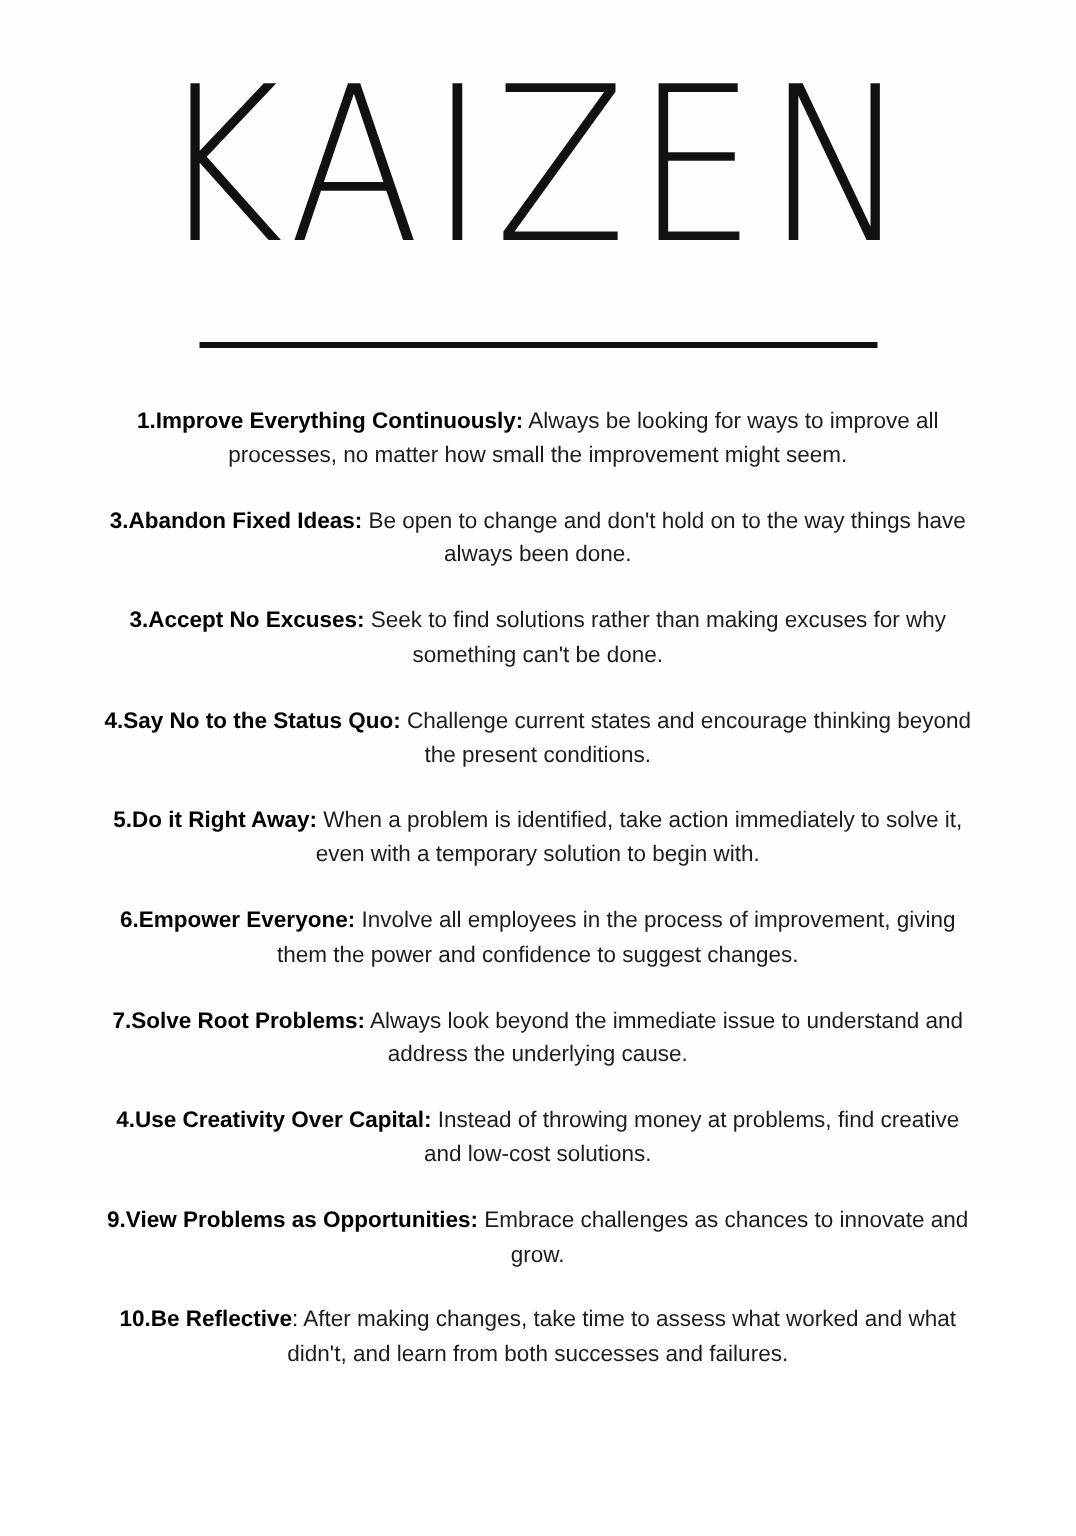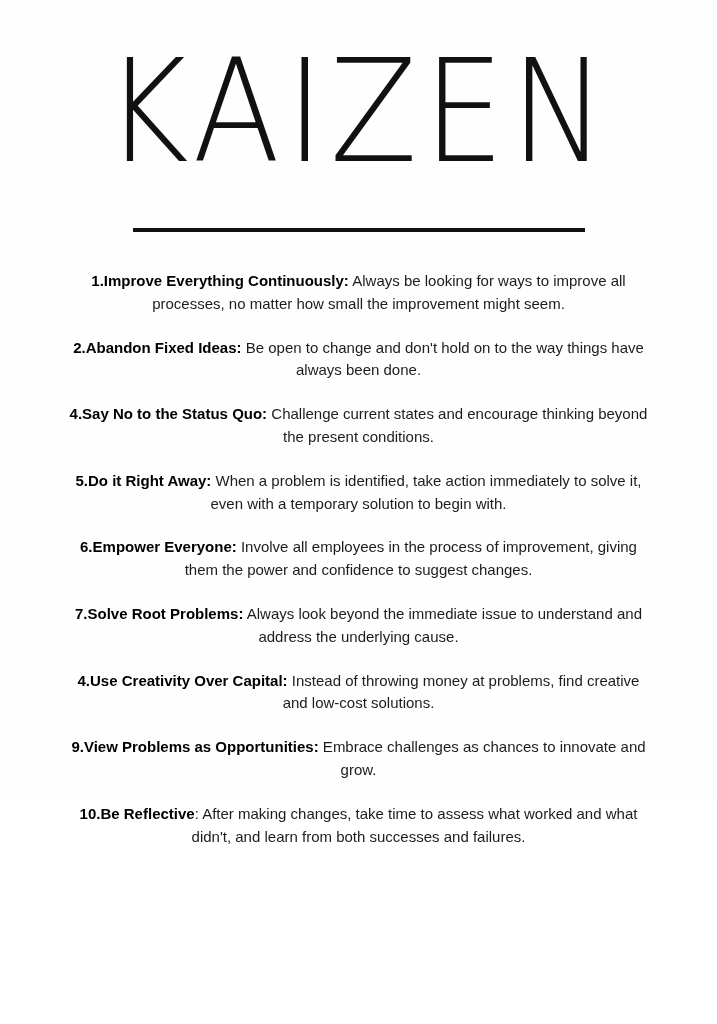--- a/index.html
+++ b/index.html
@@ -75,23 +75,26 @@
     <div class="title-rule"></div>
   </div>
 
   <div class="principles">
 
     <p class="principle">
       <span class="p-head">1.Improve Everything Continuously:</span><span class="p-body"> Always be looking for ways to improve all processes, no matter how small the improvement might seem.</span>
     </p>
 
     <p class="principle">
-      <span class="p-head">2.Abandon Fixed Ideas:</span><span class="p-body"> Be open to change and don't hold on to the way things have always been done.</span>
+      <span class="p-head">3.Abandon Fixed Ideas:</span><span class="p-body"> Be open to change and don't hold on to the way things have always been done.</span>
     </p>
 
+    <p class="principle">
+      <span class="p-head">3.Accept No Excuses:</span><span class="p-body"> Seek to find solutions rather than making excuses for why something can't be done.</span>
+    </p>
 
     <p class="principle">
       <span class="p-head">4.Say No to the Status Quo:</span><span class="p-body"> Challenge current states and encourage thinking beyond the present conditions.</span>
     </p>
 
     <p class="principle">
       <span class="p-head">5.Do it Right Away:</span><span class="p-body"> When a problem is identified, take action immediately to solve it, even with a temporary solution to begin with.</span>
     </p>
 
     <p class="principle">

